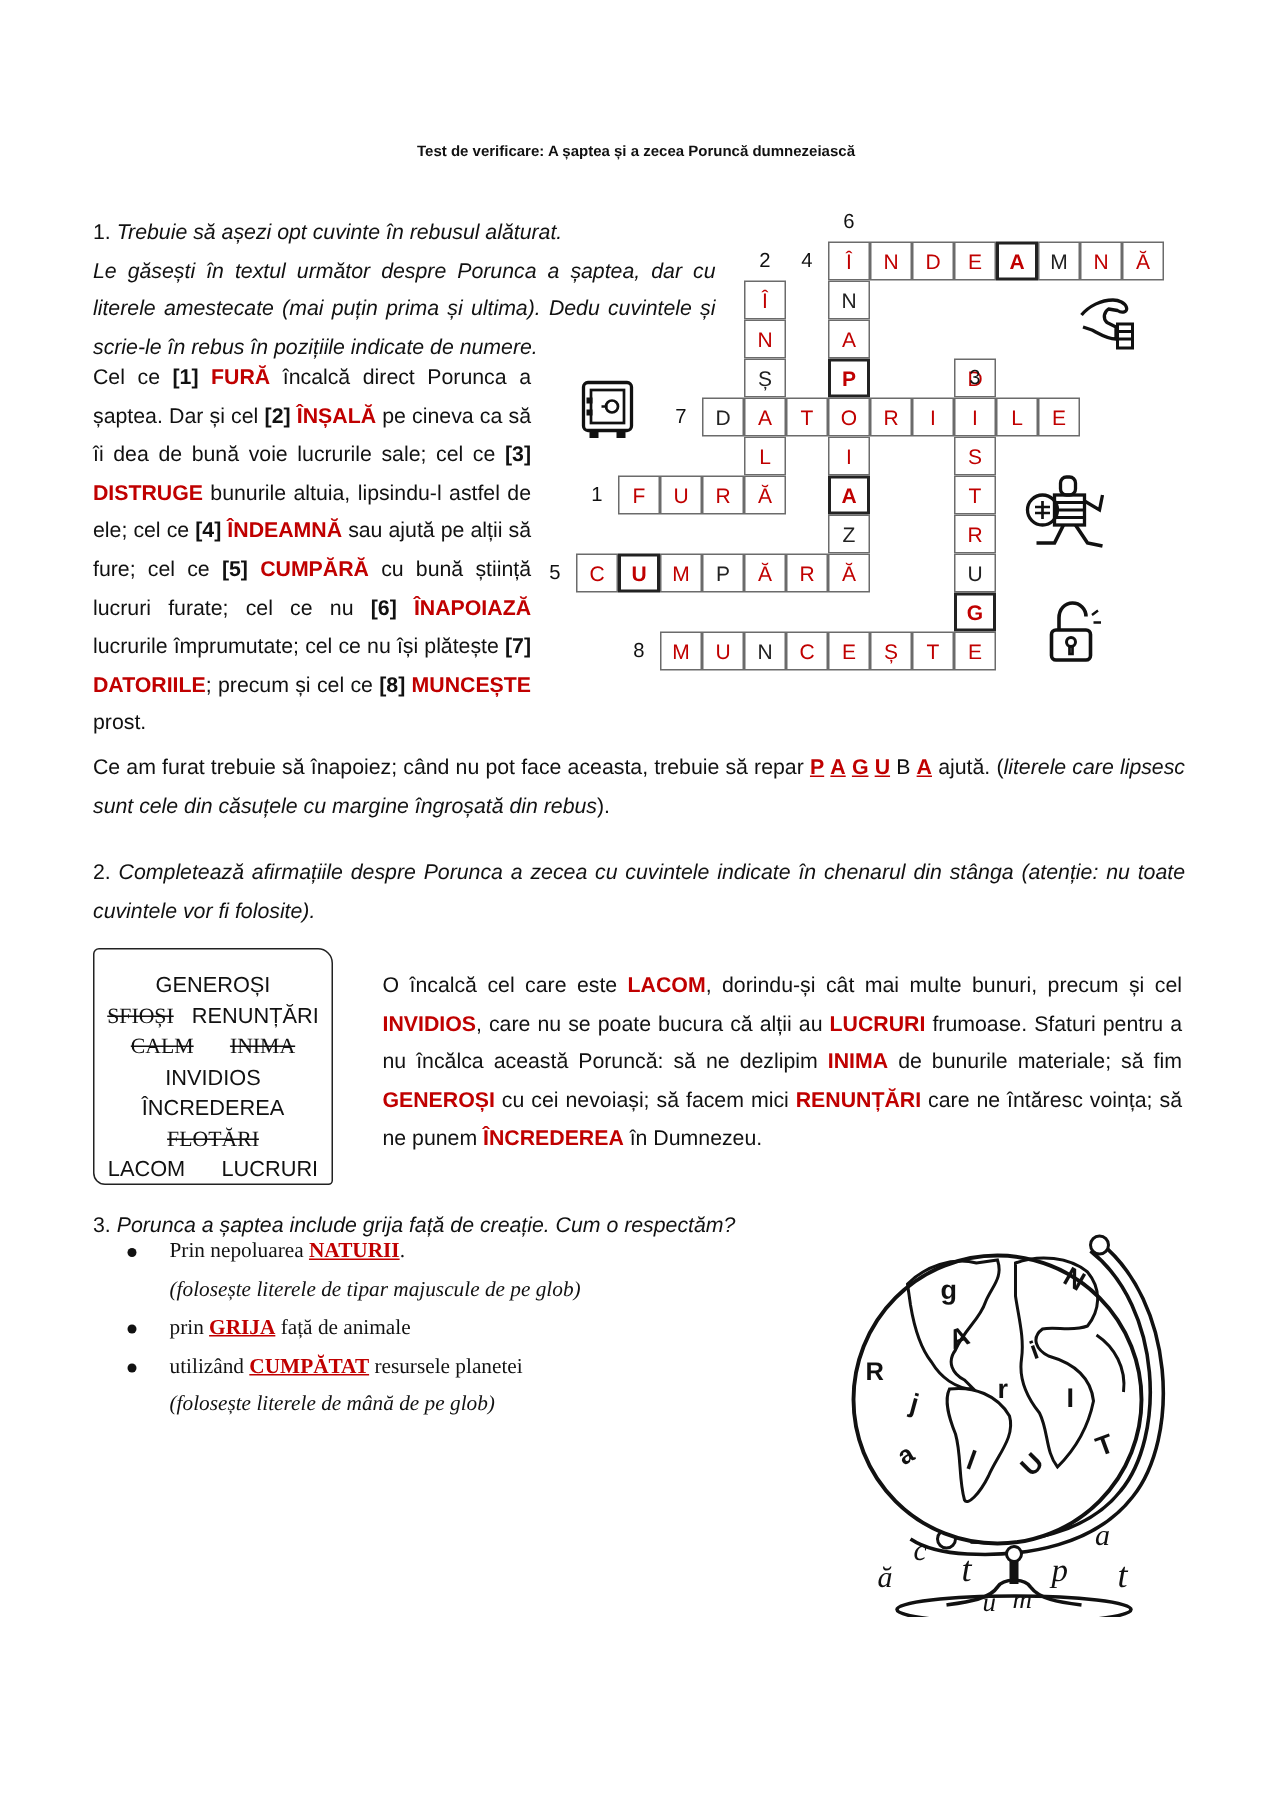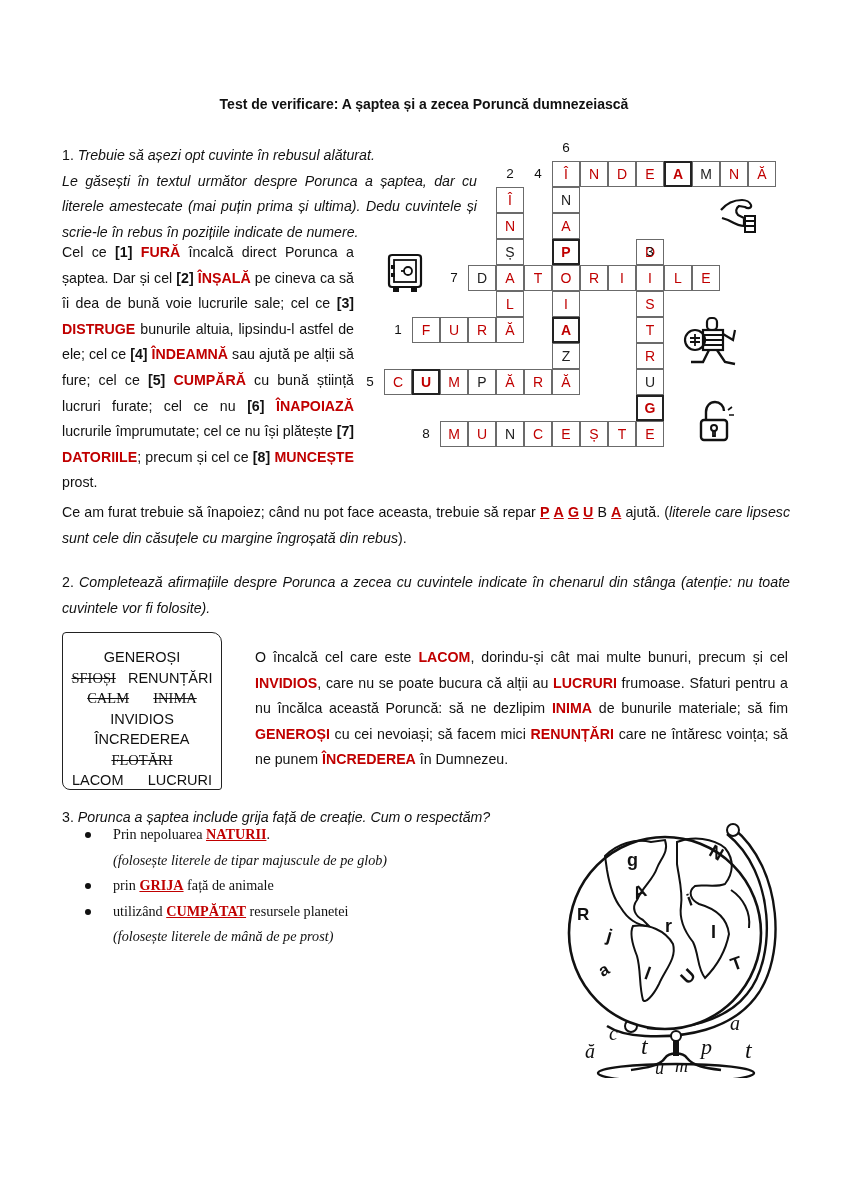--- a/index.html
+++ b/index.html
@@ -2,21 +2,21 @@
 <html><head>
 <meta charset="utf-8">
 <style>
   html, body { margin:0; padding:0; background:#ffffff; }
   body { width:848px; height:1200px; position:relative; overflow:hidden;
          font-family:"Liberation Sans", "DejaVu Sans", sans-serif; color:#111; font-size:14.2px; }
   .abs { position:absolute; }
   .red { color:#c00000; font-weight:bold; }
   .b { font-weight:bold; }
   .i { font-style:italic; }
-  .title { left:0; width:848px; top:96px; text-align:center; font-weight:bold; font-size:14px; }
+  .title { left:0; width:848px; top:96px; text-align:center; font-weight:bold; font-size:10px; }
   .p { line-height:25.6px; text-align:justify; }
   .ul-red { color:#c00000; font-weight:bold; text-decoration:underline; }
   
   .cell { position:absolute; width:28px; height:26px; box-sizing:border-box; border:1px solid #6b6b6b;
           text-align:center; line-height:25px; font-size:14px; color:#c00000; background:#fff; }
   .cell.blk { color:#222; }
   .cell.thick { border:2px solid #222; font-weight:bold; line-height:22px; z-index:2; }
   .num { position:absolute; font-size:13.5px; color:#111; width:20px; text-align:center; line-height:26px; }
   .wordbox { left:62px; top:632px; width:160px; height:158px; border:1.6px solid #222; border-radius:4px 10px 3px 8px;
              text-align:center; font-size:14.5px; line-height:20.5px; padding-top:14px; box-sizing:border-box; }
@@ -173,21 +173,21 @@
     <span>Prin nepoluarea </span><span class="ul-red">NATURII</span><span>.</span><br>
     <span class="i">(folosește literele de tipar majuscule de pe glob)</span>
   </div>
   <div class="row">
     <span class="dot"></span>
     <span>prin </span><span class="ul-red">GRIJA</span><span> față de animale</span><br>
   </div>
   <div class="row">
     <span class="dot"></span>
     <span>utilizând </span><span class="ul-red">CUMPĂTAT</span><span> resursele planetei</span><br>
-    <span class="i">(folosește literele de mână de pe prost)</span>
+    <span class="i">(folosește literele de mână de pe glob)</span>
   </div>
 </div>
 
 <svg class="abs" style="left:565px; top:808px;" width="230" height="270" viewBox="0 0 230 270">
   <g fill="none" stroke="#111" stroke-width="2.4">
     <path d="M168 20 C218 60 222 150 190 190 C165 222 120 230 80 228 C60 227 48 222 42 218"></path>
     <path d="M162 26 C210 64 212 150 182 186 C160 214 118 222 82 220"></path>
     <line x1="111" y1="224" x2="111" y2="248" stroke-width="6"></line>
     <path d="M66 262 C80 260 95 258 100 250 C104 244 118 244 122 250 C128 258 140 260 156 262"></path>
     <ellipse cx="111" cy="265" rx="78" ry="9"></ellipse>

